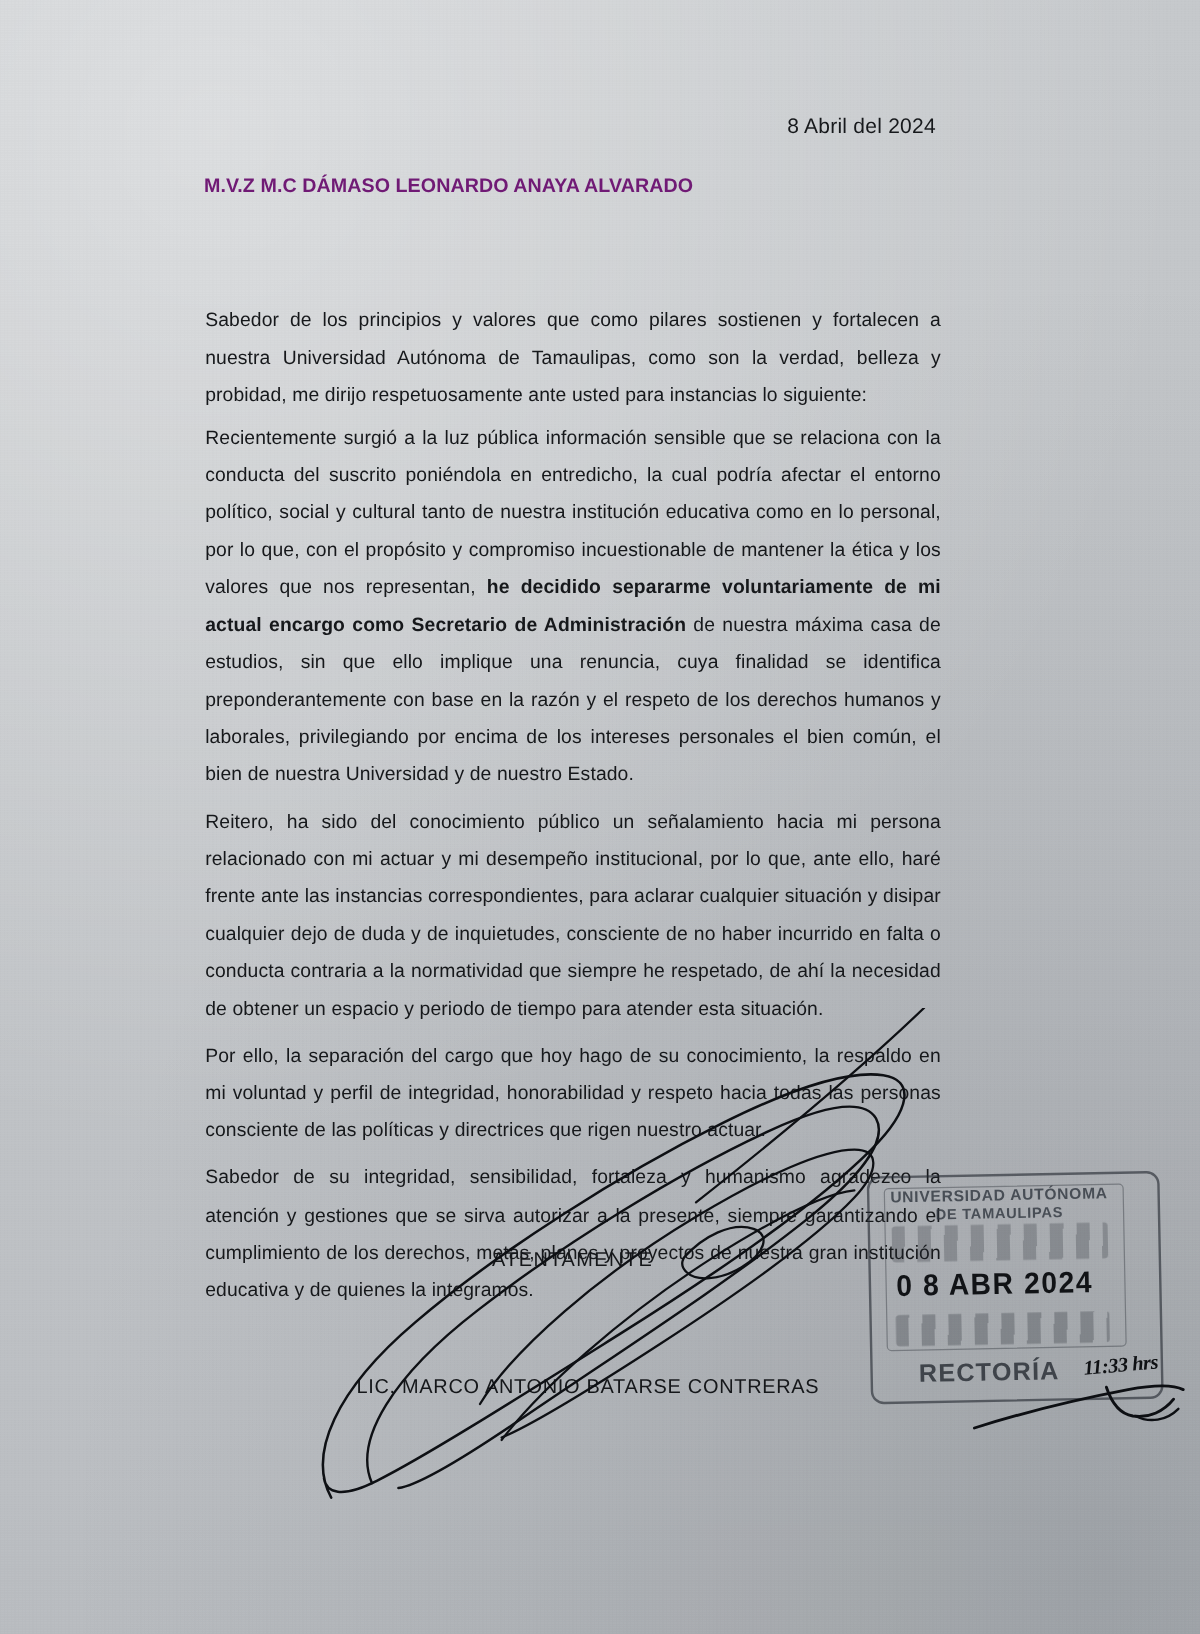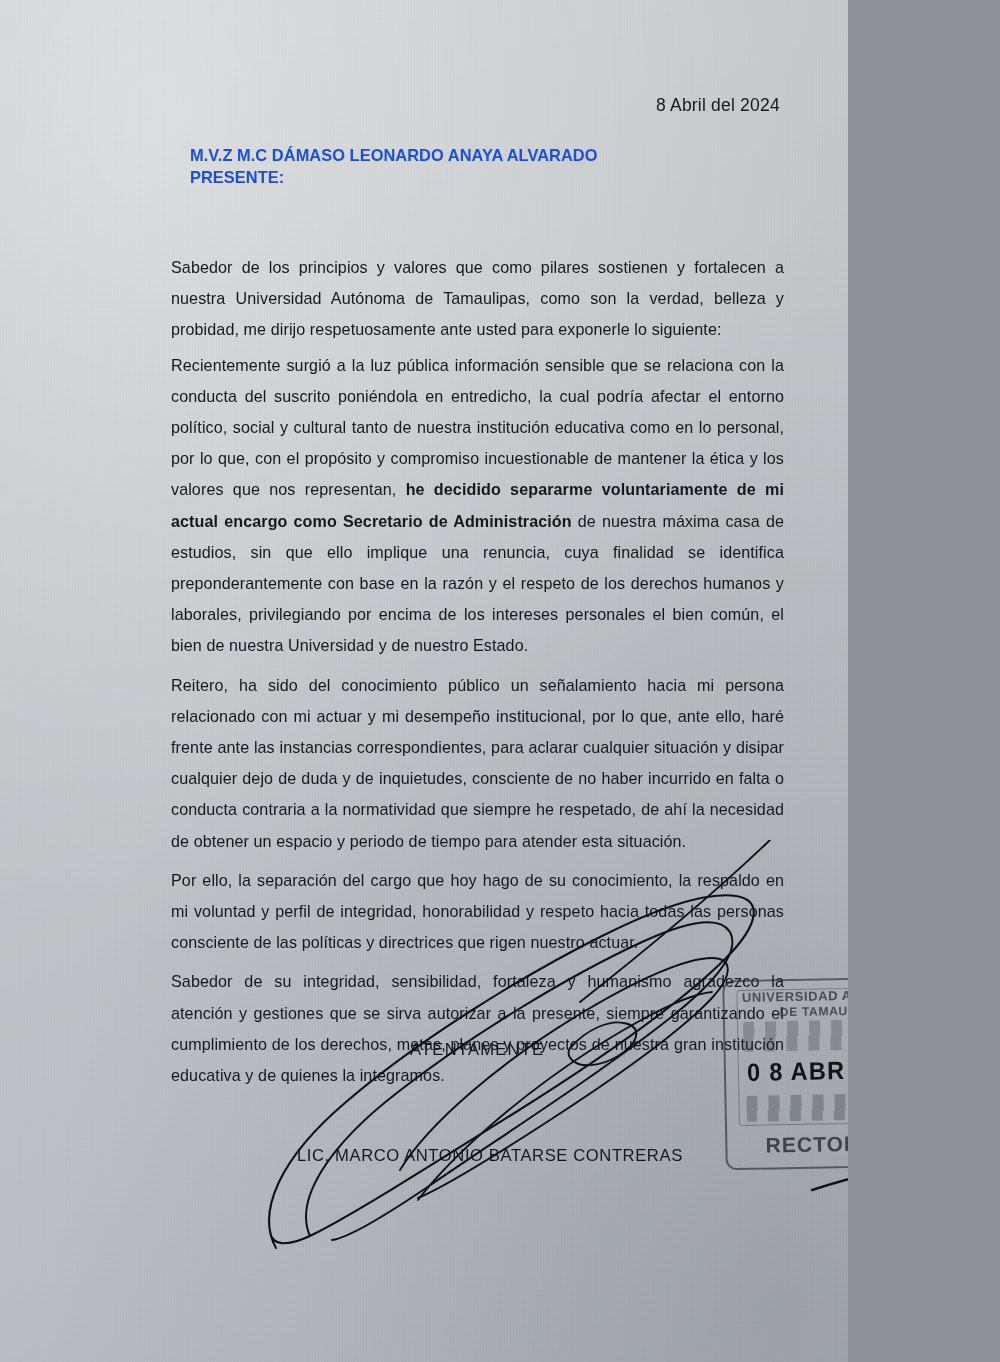--- a/index.html
+++ b/index.html
@@ -2,21 +2,21 @@
 <html><head>
 <meta charset="utf-8">
 <style>
   html, body {
     margin: 0;
     padding: 0;
     background: #8d9094;
   }
   #page {
     position: relative;
-    width: 848px;
+    width: 1000px;
     height: 1362px;
     overflow: hidden;
     font-family: "Liberation Sans", sans-serif;
     background: #c2c5c8;
     color: #15171a;
   }
   
   #paper-shade {
     position: absolute;
     inset: 0;
@@ -51,22 +51,21 @@
 
   .addressee {
     position: absolute;
     left: 170px;
     top: 145px;
     width: 620px;
     font-size: 16.4px;
     font-weight: bold;
     line-height: 21.5px;
     letter-spacing: 0.05px;
-    color: #1d4ed8;
-    margin-left: 20px;
+    color: #701a75;
   }
   .addressee div { white-space: nowrap; }
 
   .body-block {
     position: absolute;
     left: 171px;
     top: 252px;
     width: 613px;
   }
   .para {
@@ -209,25 +208,24 @@
 <div id="page">
   <div id="paper-shade"></div>
   <div id="paper-noise"></div>
 
   <div id="content">
 
     <div class="doc-date">8 Abril del 2024</div>
 
     <div class="addressee">
       <div>M.V.Z  M.C DÁMASO LEONARDO ANAYA ALVARADO</div>
-      <div>PRESENTE:</div>
     </div>
 
     <div class="body-block">
-      <p class="para tight">Sabedor de los principios y valores que como pilares sostienen y fortalecen a nuestra Universidad Autónoma de Tamaulipas, como son la verdad, belleza y probidad, me dirijo respetuosamente ante usted para exponerle lo siguiente:</p>
+      <p class="para tight">Sabedor de los principios y valores que como pilares sostienen y fortalecen a nuestra Universidad Autónoma de Tamaulipas, como son la verdad, belleza y probidad, me dirijo respetuosamente ante usted para instancias lo siguiente:</p>
 
       <p class="para"><span>Recientemente surgió a la luz pública información sensible que se relaciona con la conducta del suscrito poniéndola en entredicho, la cual podría afectar el entorno político, social y cultural tanto de nuestra institución educativa como en lo personal, por lo que, con el propósito y compromiso incuestionable de mantener la ética y los valores que nos representan, </span><b>he decidido separarme voluntariamente de mi actual encargo como Secretario de Administración</b><span> de nuestra máxima casa de estudios, sin que ello implique una renuncia, cuya finalidad se identifica preponderantemente con base en la razón y el respeto de los derechos humanos y laborales, privilegiando por encima de los intereses personales el bien común, el bien de nuestra Universidad y de nuestro Estado.</span></p>
 
       <p class="para">Reitero, ha sido del conocimiento público un señalamiento hacia mi persona relacionado con mi actuar y mi desempeño institucional, por lo que, ante ello, haré frente ante las instancias correspondientes, para aclarar cualquier situación y disipar cualquier dejo de duda y de inquietudes, consciente de no haber incurrido en falta o conducta contraria a la normatividad que siempre he respetado, de ahí la necesidad de obtener un espacio y periodo de tiempo para atender esta situación.</p>
 
       <p class="para">Por ello, la separación del cargo que hoy hago de su conocimiento, la respaldo en mi voluntad y perfil de integridad, honorabilidad y respeto hacia todas las personas consciente de las políticas y directrices que rigen nuestro actuar.</p>
 
       <p class="para">Sabedor de su integridad, sensibilidad, fortaleza y humanismo agradezco la atención y gestiones que se sirva autorizar a la presente, siempre garantizando el cumplimiento de los derechos, metas, planes y proyectos de nuestra gran institución educativa y de quienes la integramos.</p>
     </div>
 

